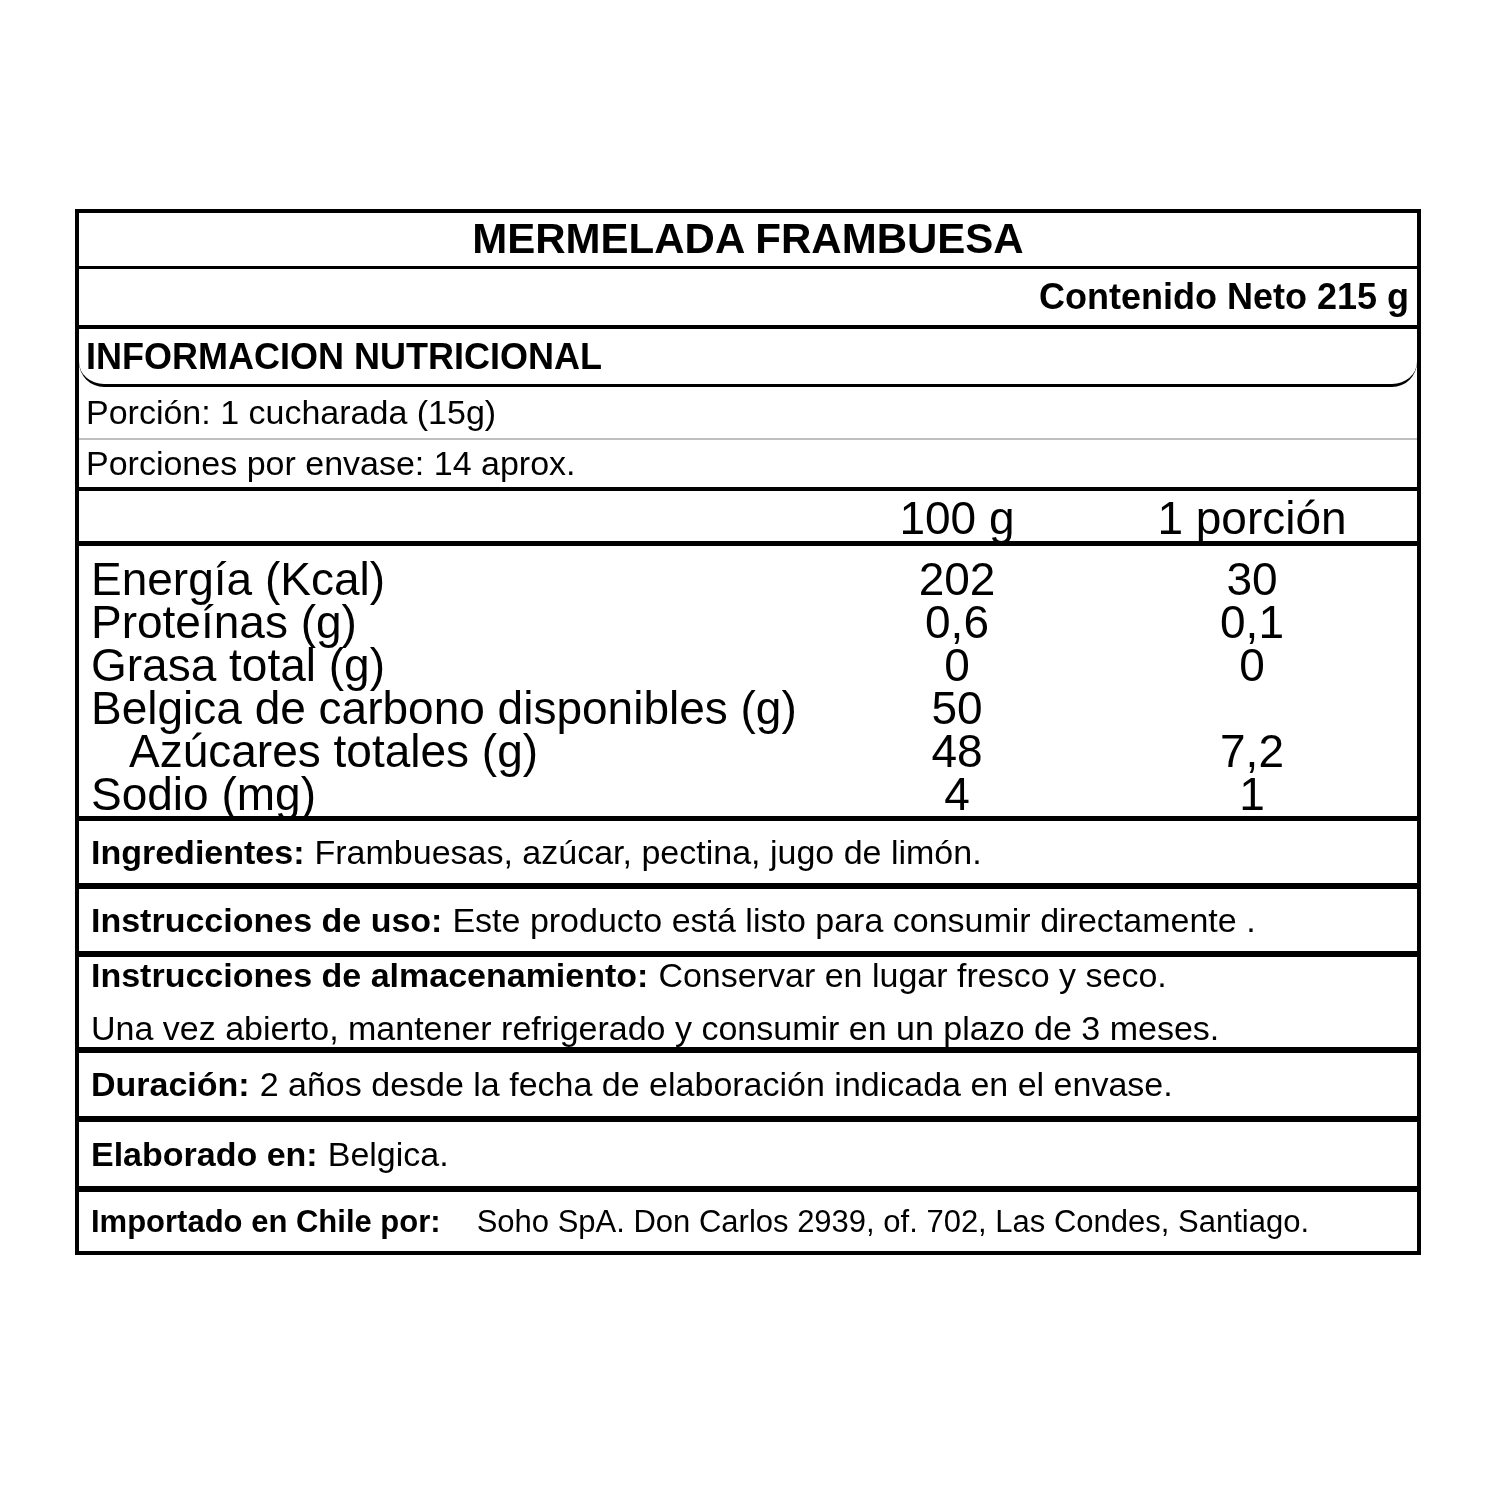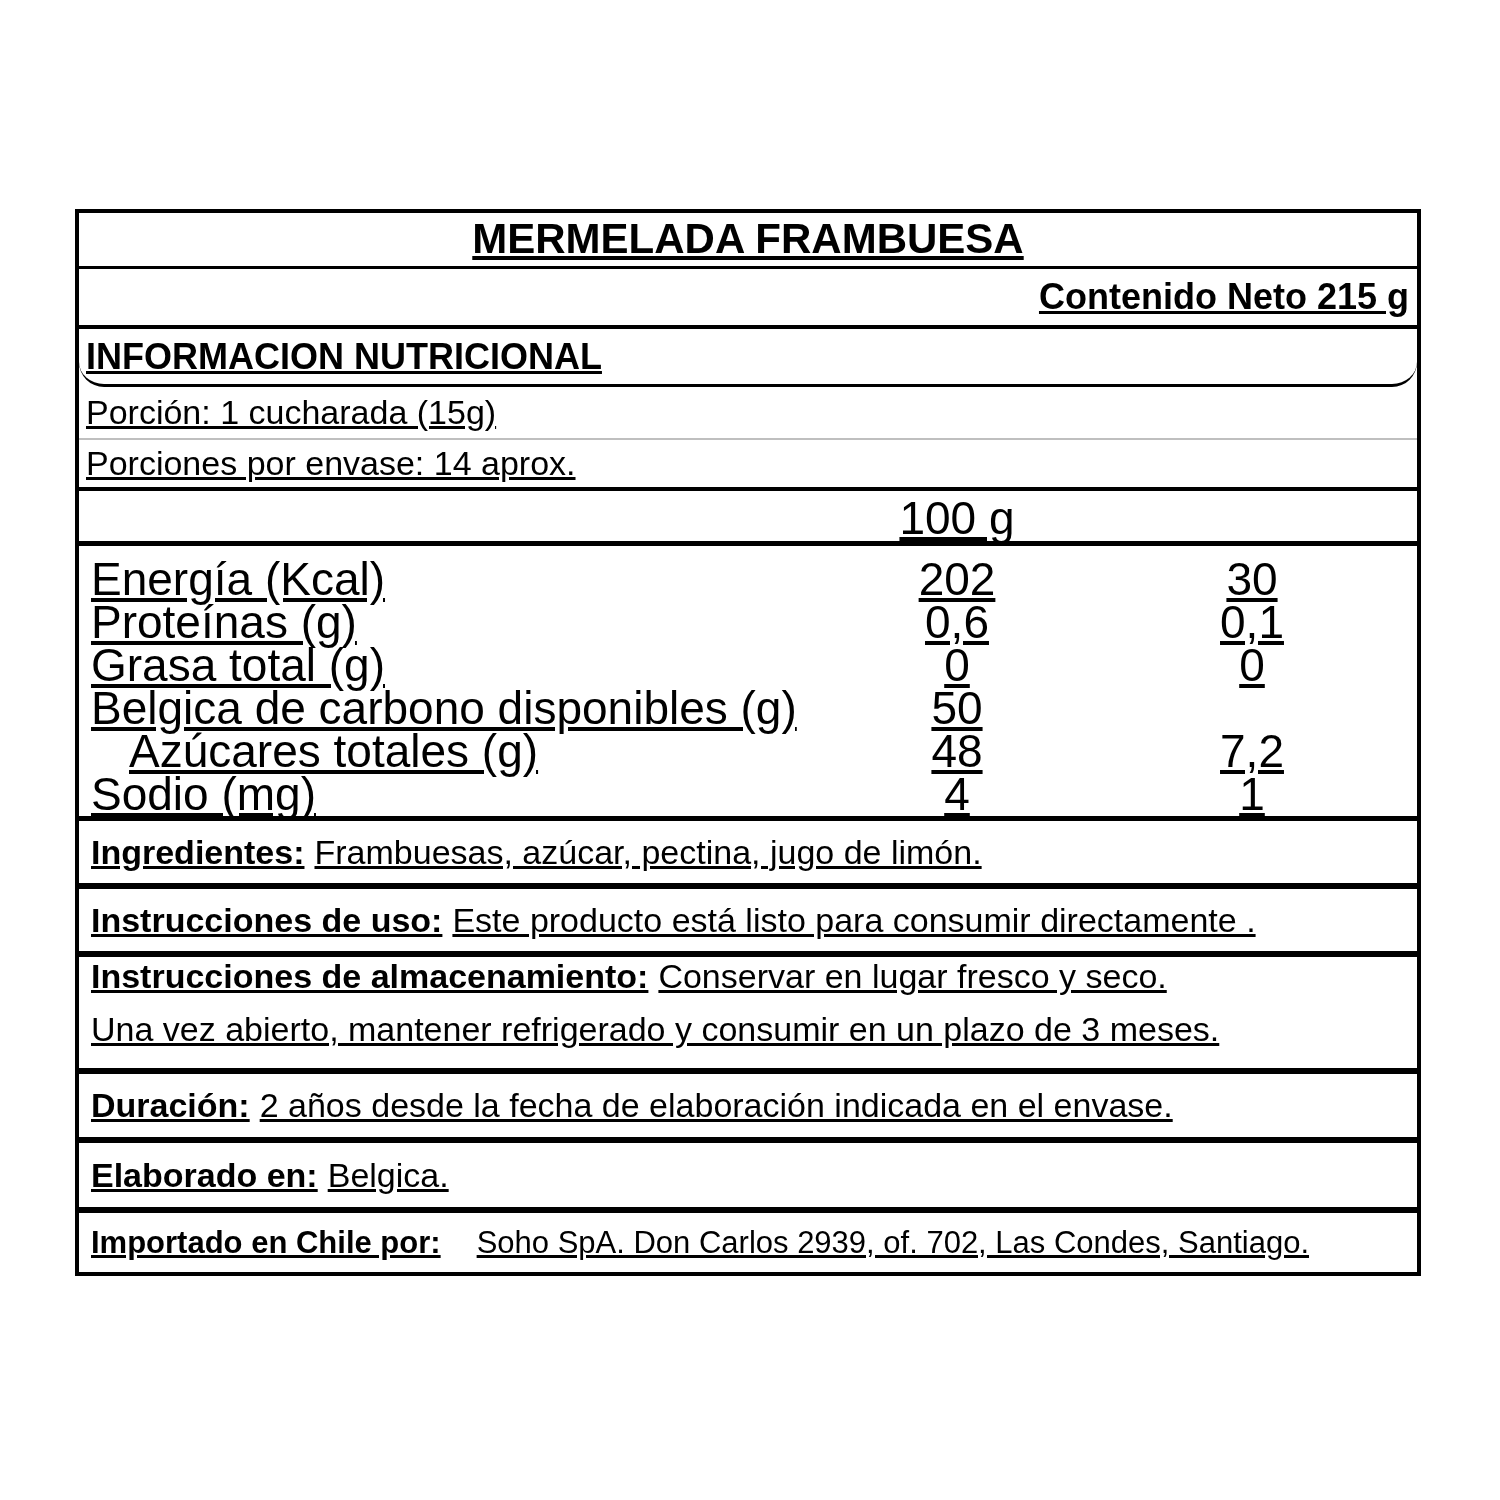--- a/index.html
+++ b/index.html
@@ -19,21 +19,20 @@
     overflow: hidden;
   }
   .label-table {
     position: absolute;
     left: 75px;
     top: 209px;
     width: 1346px;
     box-sizing: border-box;
     border: 4px solid #000000;
     background: #ffffff;
-    text-decoration: underline;
   }
   .row {
     box-sizing: border-box;
     display: flex;
     align-items: center;
     padding-left: 7px;
     font-size: 34px;
     line-height: 1.1;
     white-space: nowrap;
     overflow: hidden;
@@ -107,21 +106,21 @@
     border-bottom: 6px solid #000000;
   }
   .section .lbl {
     font-weight: bold;
   }
   .section .txt {
     margin-left: 10px;
   }
   .sec-ingredientes   { height: 68px; }
   .sec-uso            { height: 68px; }
-  .sec-almacen        { height: 117px; flex-direction: column; align-items: stretch; row-gap: 14px; }
+  .sec-almacen        { height: 96px; flex-direction: column; align-items: stretch; justify-content: center; row-gap: 14px; }
   .sec-almacen .line  { display: flex; align-items: center; }
   .sec-duracion       { height: 69px; }
   .sec-elaborado      { height: 70px; }
   .sec-importado      { height: 59px; border-bottom: none; font-size: 31px; gap: 26px; }
 </style>
 </head>
 <body>
 
 <div class="canvas">
   <div class="label-table">
@@ -142,20 +141,21 @@
       <span>Porción: 1 cucharada (15g)</span>
     </div>
 
     <div class="row porciones-row">
       <span>Porciones por envase: 14 aprox.</span>
     </div>
 
     <div class="nutri-grid nutri-header">
       <span></span>
       <span class="val">100 g</span>
+      <span class="val">1 porción</span>
     </div>
 
     <div class="nutri-body">
       <div class="nutri-grid nutri-line">
         <span>Energía (Kcal)</span>
         <span class="val">202</span>
         <span class="val">30</span>
       </div>
       <div class="nutri-grid nutri-line">
         <span>Proteínas (g)</span>

